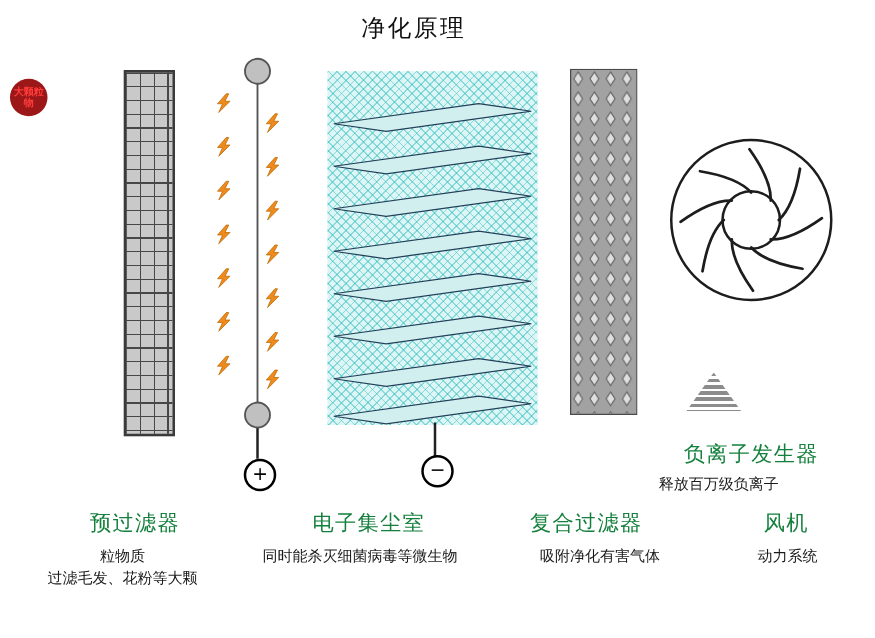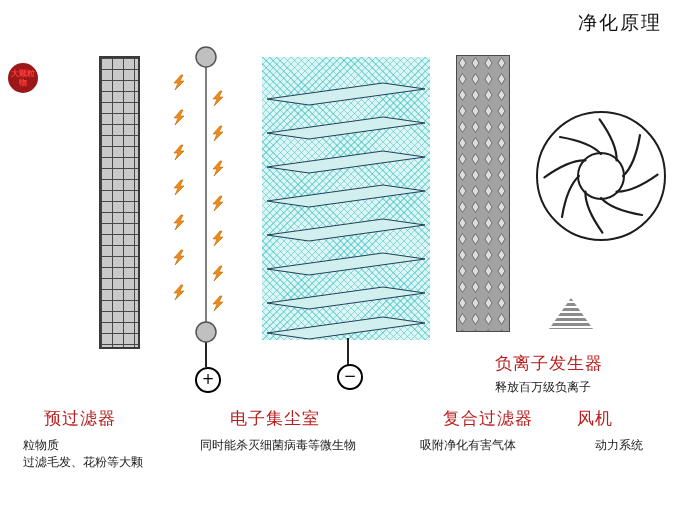--- a/index.html
+++ b/index.html
@@ -1,21 +1,21 @@
 <!DOCTYPE html>
 <html><head>
 <meta charset="utf-8">
 <style>
   html,body{margin:0;padding:0;background:#fff;}
   .canvas{
     position:relative;width:700px;height:510px;background:#ffffff;overflow:hidden;
     font-family:"DejaVu Sans",sans-serif;color:#111;
   }
   .title{
-    position:absolute;top:10px;left:0;width:662px;text-align:right;
+    position:absolute;top:10px;left:0;width:662px;text-align:center;
     font-size:19px;letter-spacing:2px;color:#111;
   }
   
   .badge{
     position:absolute;left:8px;top:63px;width:30px;height:30px;border-radius:50%;
     background:#9c1717;display:flex;align-items:center;justify-content:center;
   }
   .badge span{
     display:block;width:24px;font-size:8px;line-height:9px;color:#ff3b3b;text-align:center;font-weight:bold;
   }
@@ -49,27 +49,27 @@
   .composite{position:absolute;left:456px;top:55px;}
   
   .fan{position:absolute;left:531px;top:106px;}
   
   .ion-tri{
     position:absolute;left:549px;top:298px;width:44px;height:31px;
     clip-path:polygon(50% 0,100% 100%,0 100%);
     background:repeating-linear-gradient(to bottom,#8c8c8c 0 3px,#ffffff 3px 5px);
   }
   
-  .lbl{position:absolute;text-align:left;font-size:17px;letter-spacing:1px;color:#b91c1c;}
-  .desc{position:absolute;text-align:left;font-size:12px;line-height:17px;color:#1a1a1a;}
+  .lbl{position:absolute;text-align:right;font-size:17px;letter-spacing:1px;color:#15803d;}
+  .desc{position:absolute;text-align:center;font-size:12px;line-height:17px;color:#1a1a1a;}
   .lbl-prefilter{left:44px;top:407px;width:100px;}
   .desc-prefilter{left:23px;top:437px;width:150px;}
   .lbl-dust{left:230px;top:407px;width:110px;}
   .desc-dust{left:200px;top:437px;width:176px;}
-  .lbl-composite{left:443px;top:407px;width:110px;}
+  .lbl-composite{left:404px;top:407px;width:110px;}
   .desc-composite{left:420px;top:437px;width:120px;}
   .lbl-fan{left:577px;top:407px;width:70px;}
   .desc-fan{left:595px;top:437px;width:70px;}
   .lbl-ion{left:495px;top:352px;width:160px;}
   .desc-ion{left:495px;top:379px;width:160px;}
 </style>
 </head>
 <body>
 
 <div class="canvas">

